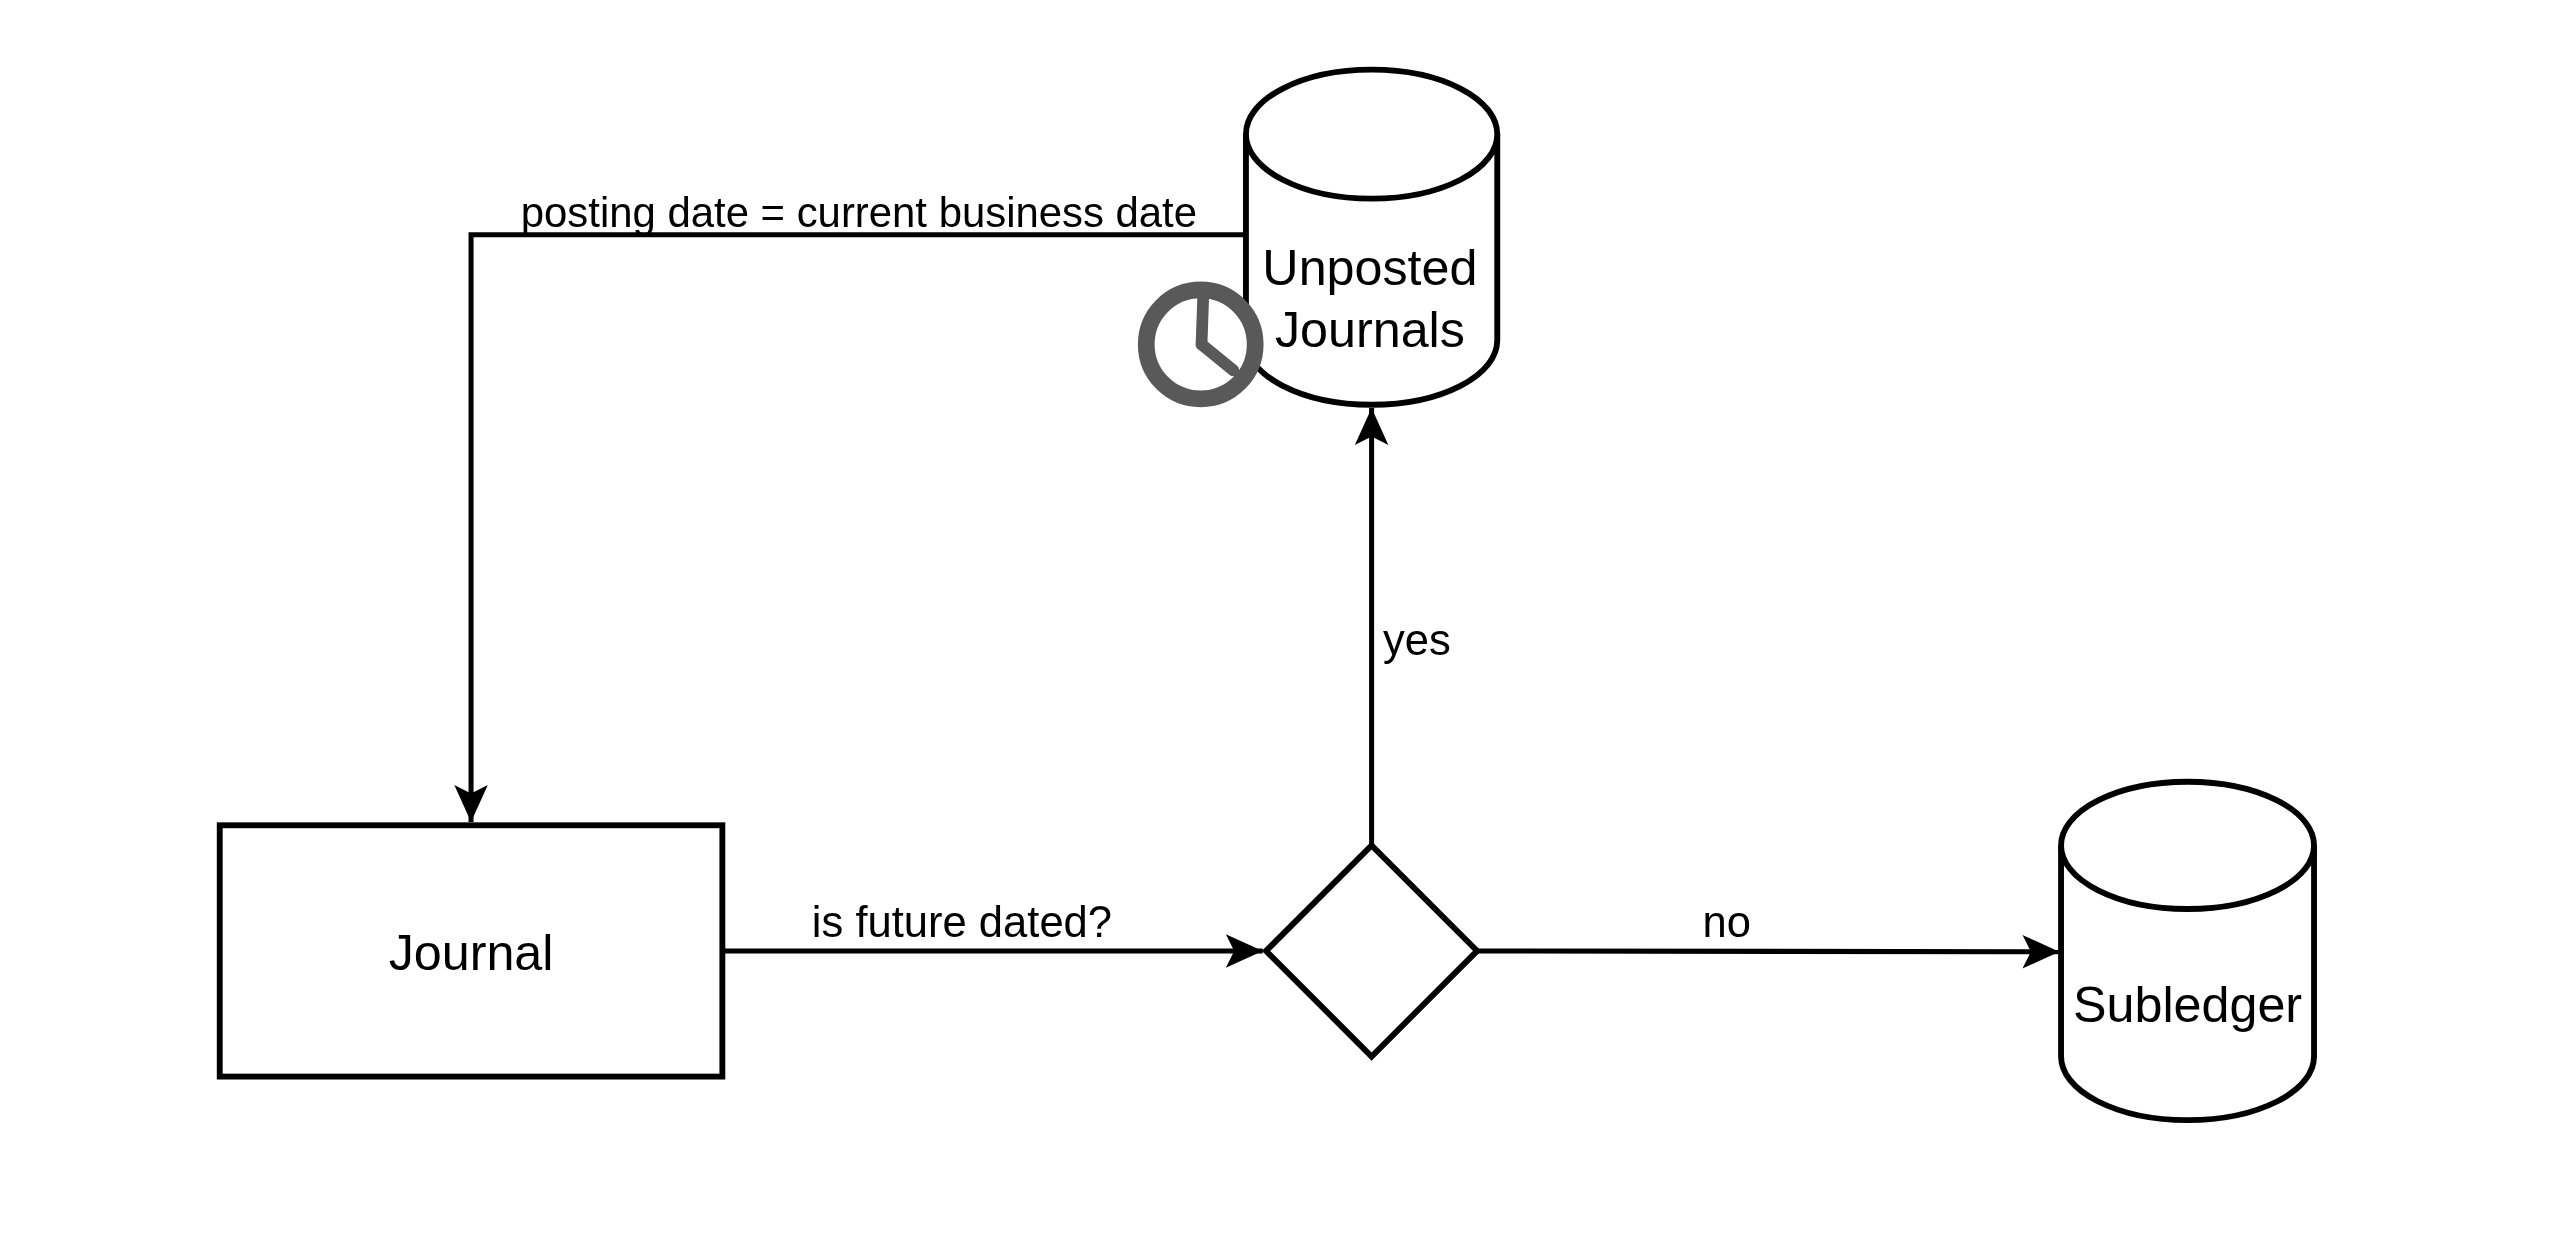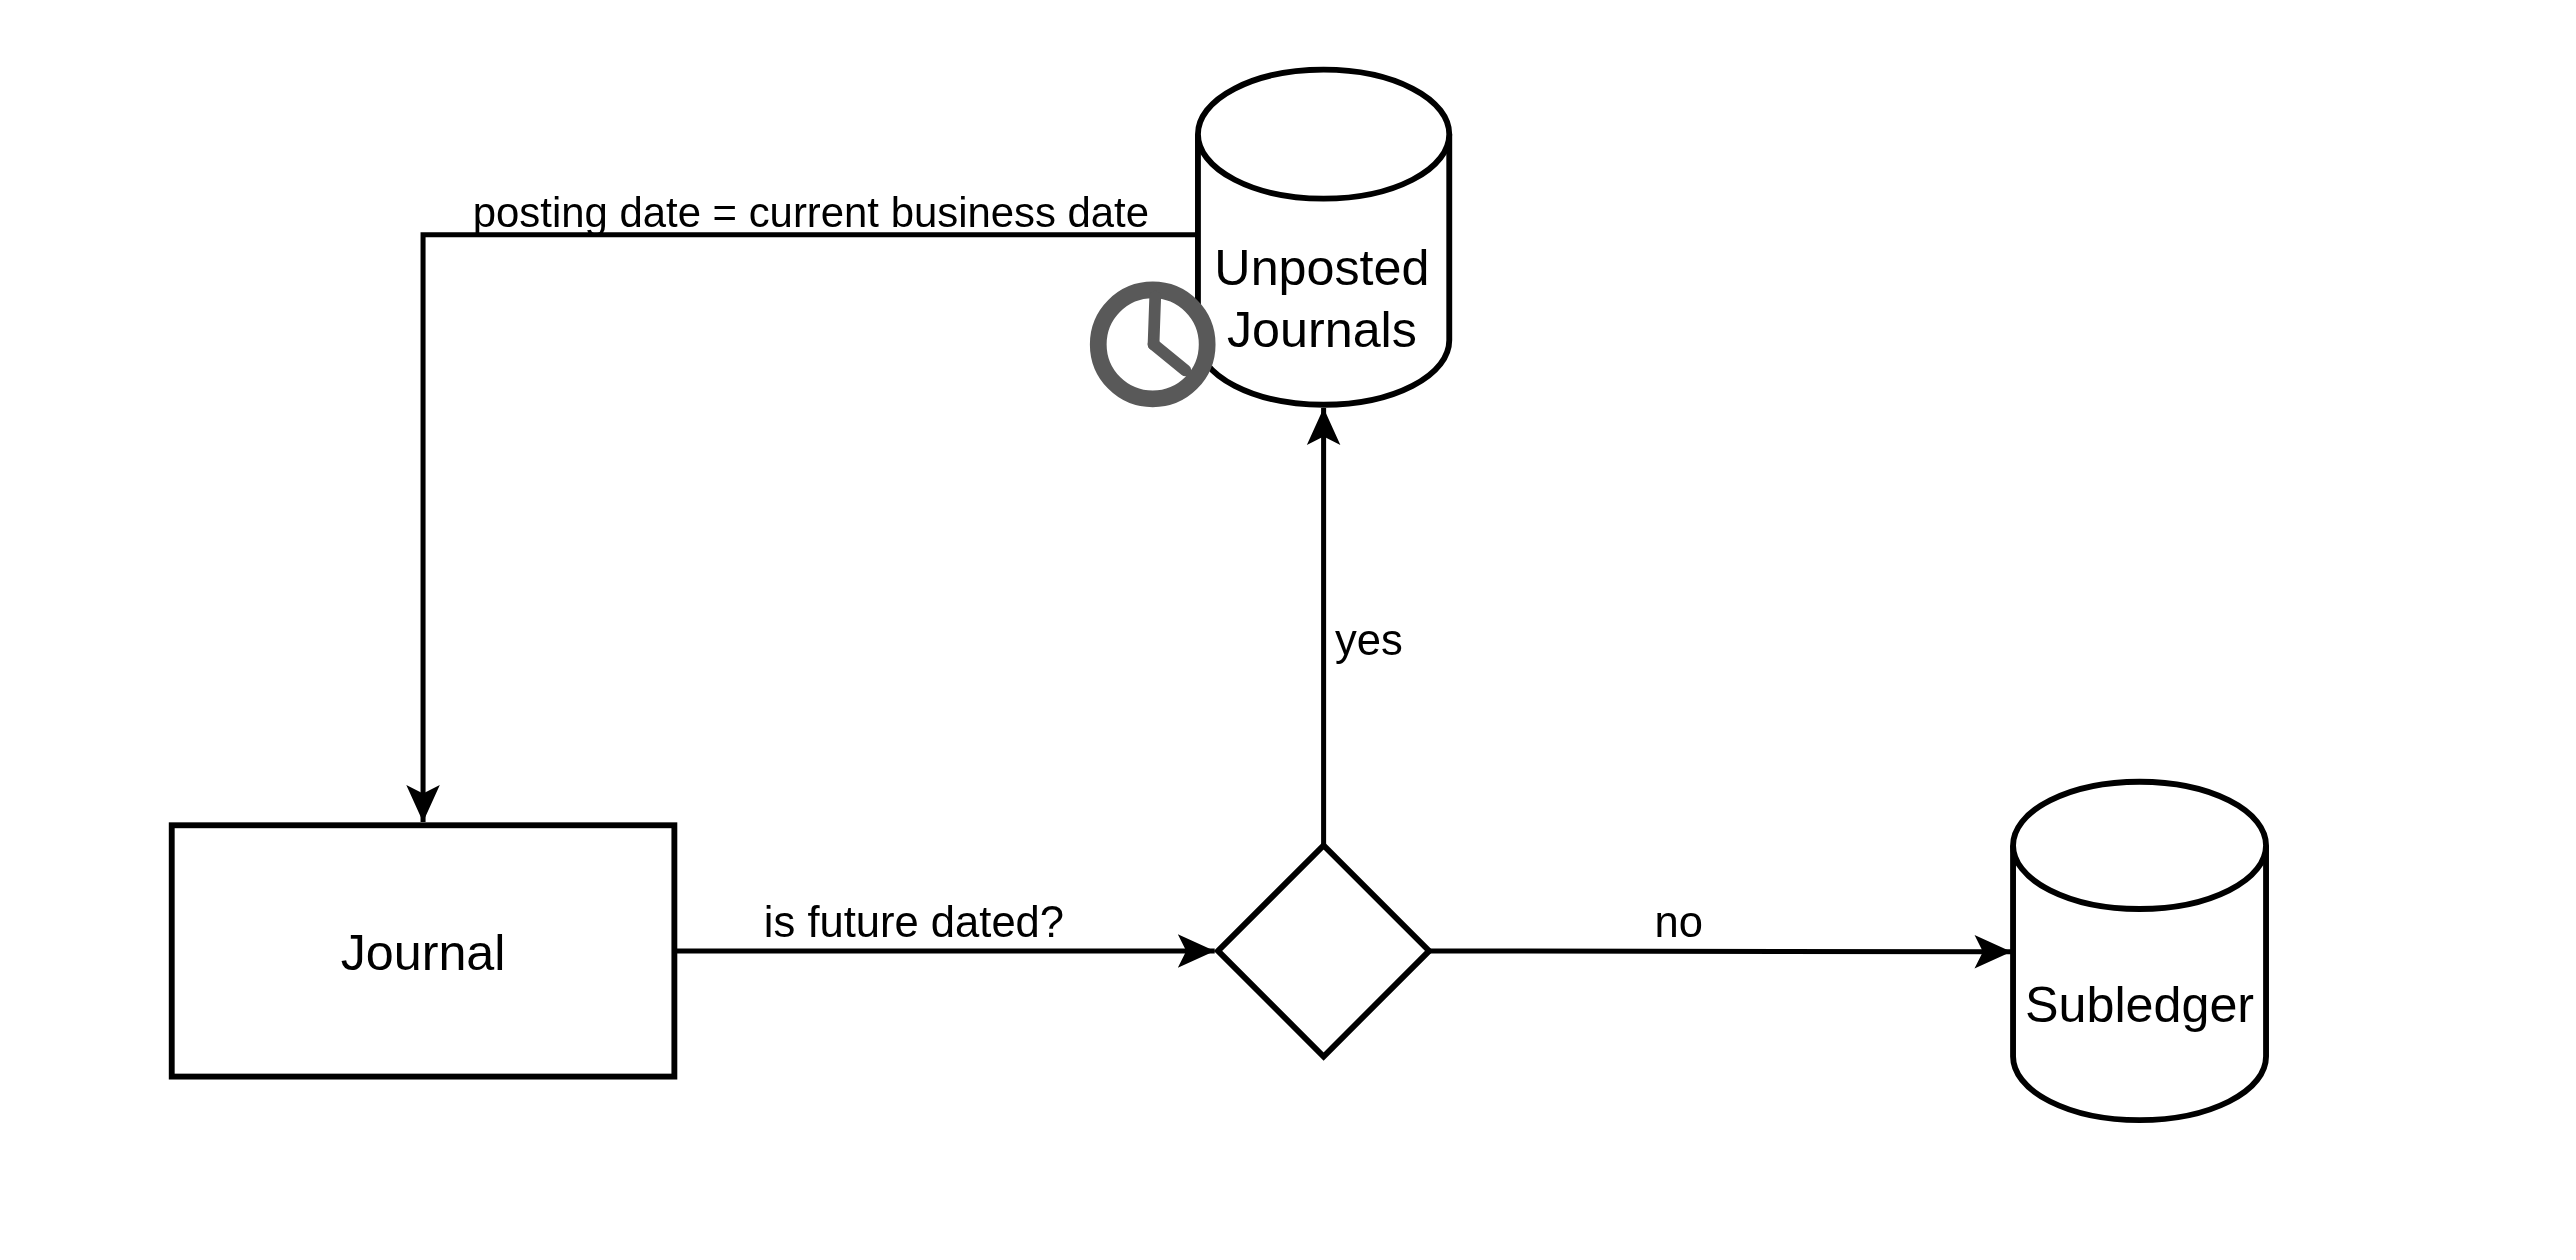--- a/index.html
+++ b/index.html
@@ -7,20 +7,21 @@
     padding: 0;
     background: #ffffff;
   }
   .page {
     position: relative;
     width: 2360px;
     height: 1261px;
     background: #ffffff;
     overflow: hidden;
     font-family: "Liberation Sans", sans-serif;
+    padding-left: 48px;
   }
   svg { display: block; }
   .shape {
     fill: #ffffff;
     stroke: #000000;
     stroke-width: 7;
   }
   .edge {
     fill: none;
     stroke: #000000;

